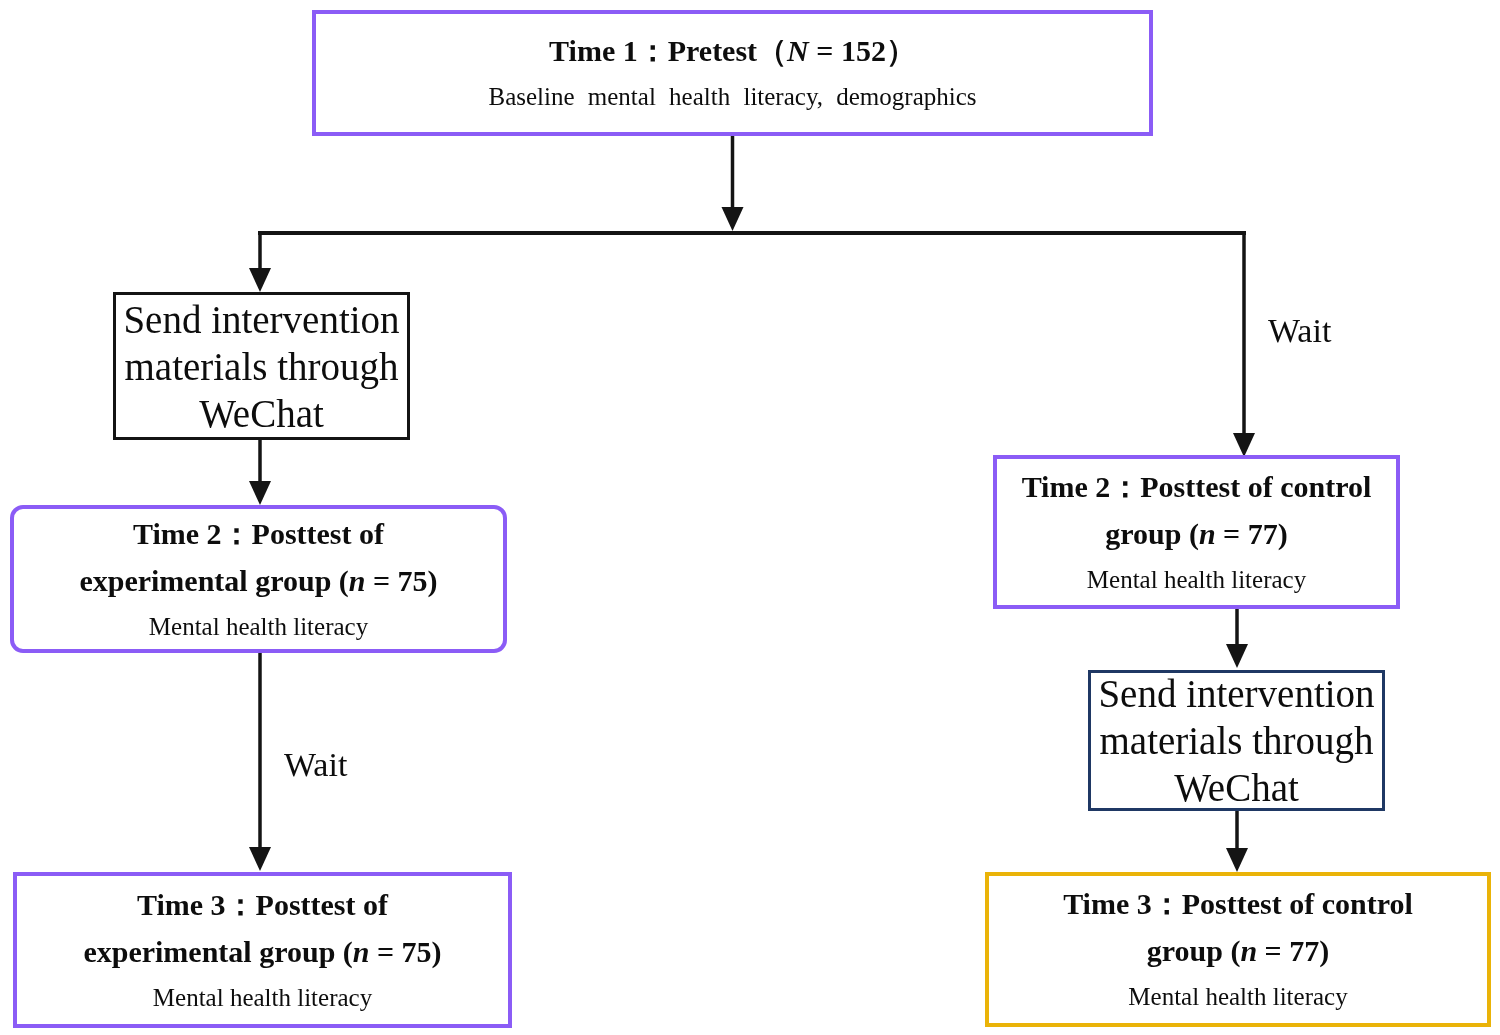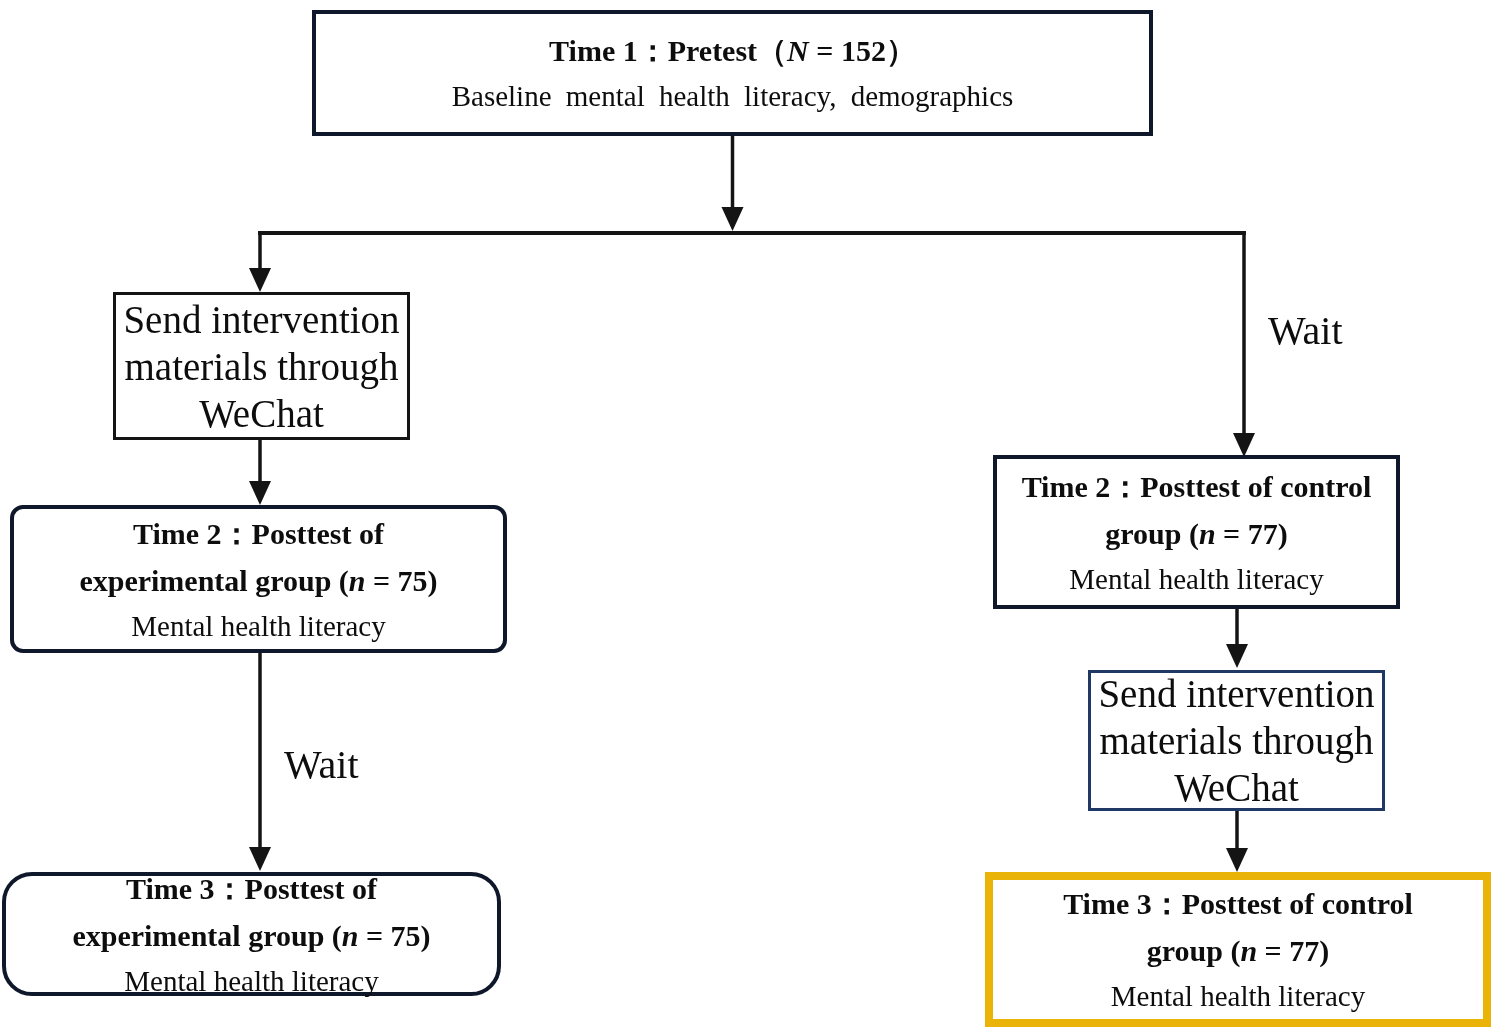--- a/index.html
+++ b/index.html
@@ -6,30 +6,30 @@
   .canvas {
     position:relative; width:1500px; height:1035px; background:#ffffff;
     font-family:"Liberation Serif","DejaVu Serif",serif; color:#0d0d0d; overflow:hidden;
   }
   svg.connectors { position:absolute; left:0; top:0; }
   .box {
     position:absolute; background:#ffffff; box-sizing:border-box;
     display:flex; flex-direction:column; align-items:center; justify-content:center;
     text-align:center;
   }
-  .b-black { border:4px solid #0f172a; }
+  .b-black { border:4px solid #8b5cf6; }
   .b-black-thin { border:3px solid #141414; }
   .b-navy { border:3px solid #1f3864; }
-  .b-navy-thick { border:8px solid #eab308; }
+  .b-navy-thick { border:4px solid #eab308; }
   .title { font-weight:bold; font-size:30px; line-height:47px; white-space:nowrap; }
-  .sub { font-weight:normal; font-size:29px; line-height:45px; white-space:nowrap; }
+  .sub { font-weight:normal; font-size:25px; line-height:45px; white-space:nowrap; }
   .wide-words { word-spacing:7px; }
   .send-line { font-size:39px; line-height:47px; white-space:nowrap; }
   .var { font-style:italic; }
-  .wait { position:absolute; font-size:40px; line-height:34px; }
+  .wait { position:absolute; font-size:34px; line-height:34px; }
 </style>
 </head>
 <body>
 
 <div class="canvas">
 
   <svg class="connectors" width="1500" height="1035" viewBox="0 0 1500 1035">
     <g stroke="#141414" stroke-width="3.5" fill="none">
       <line x1="732.5" y1="136" x2="732.5" y2="222"></line>
       <line x1="258" y1="233" x2="1246" y2="233" stroke-width="4"></line>
@@ -63,21 +63,21 @@
   </div>
 
   <div class="box b-black" style="left:10px; top:505px; width:497px; height:148px;border-radius:13px;">
     <div class="title">Time 2：Posttest of</div>
     <div class="title"><span>experimental group (</span><span class="var">n</span><span> = 75)</span></div>
     <div class="sub">Mental health literacy</div>
   </div>
 
   <div class="wait" style="left:284px; top:748px;">Wait</div>
 
-  <div class="box b-black" style="left:2px; top:872px; width:499px; height:124px;border-radius:30px;">
+  <div class="box b-black" style="left:13px; top:872px; width:499px; height:156px;">
     <div class="title">Time 3：Posttest of</div>
     <div class="title"><span>experimental group (</span><span class="var">n</span><span> = 75)</span></div>
     <div class="sub">Mental health literacy</div>
   </div>
 
   <div class="wait" style="left:1268px; top:314px;">Wait</div>
 
   <div class="box b-black" style="left:993px; top:455px; width:407px; height:154px;">
     <div class="title">Time 2：Posttest of control</div>
     <div class="title"><span>group (</span><span class="var">n</span><span> = 77)</span></div>

